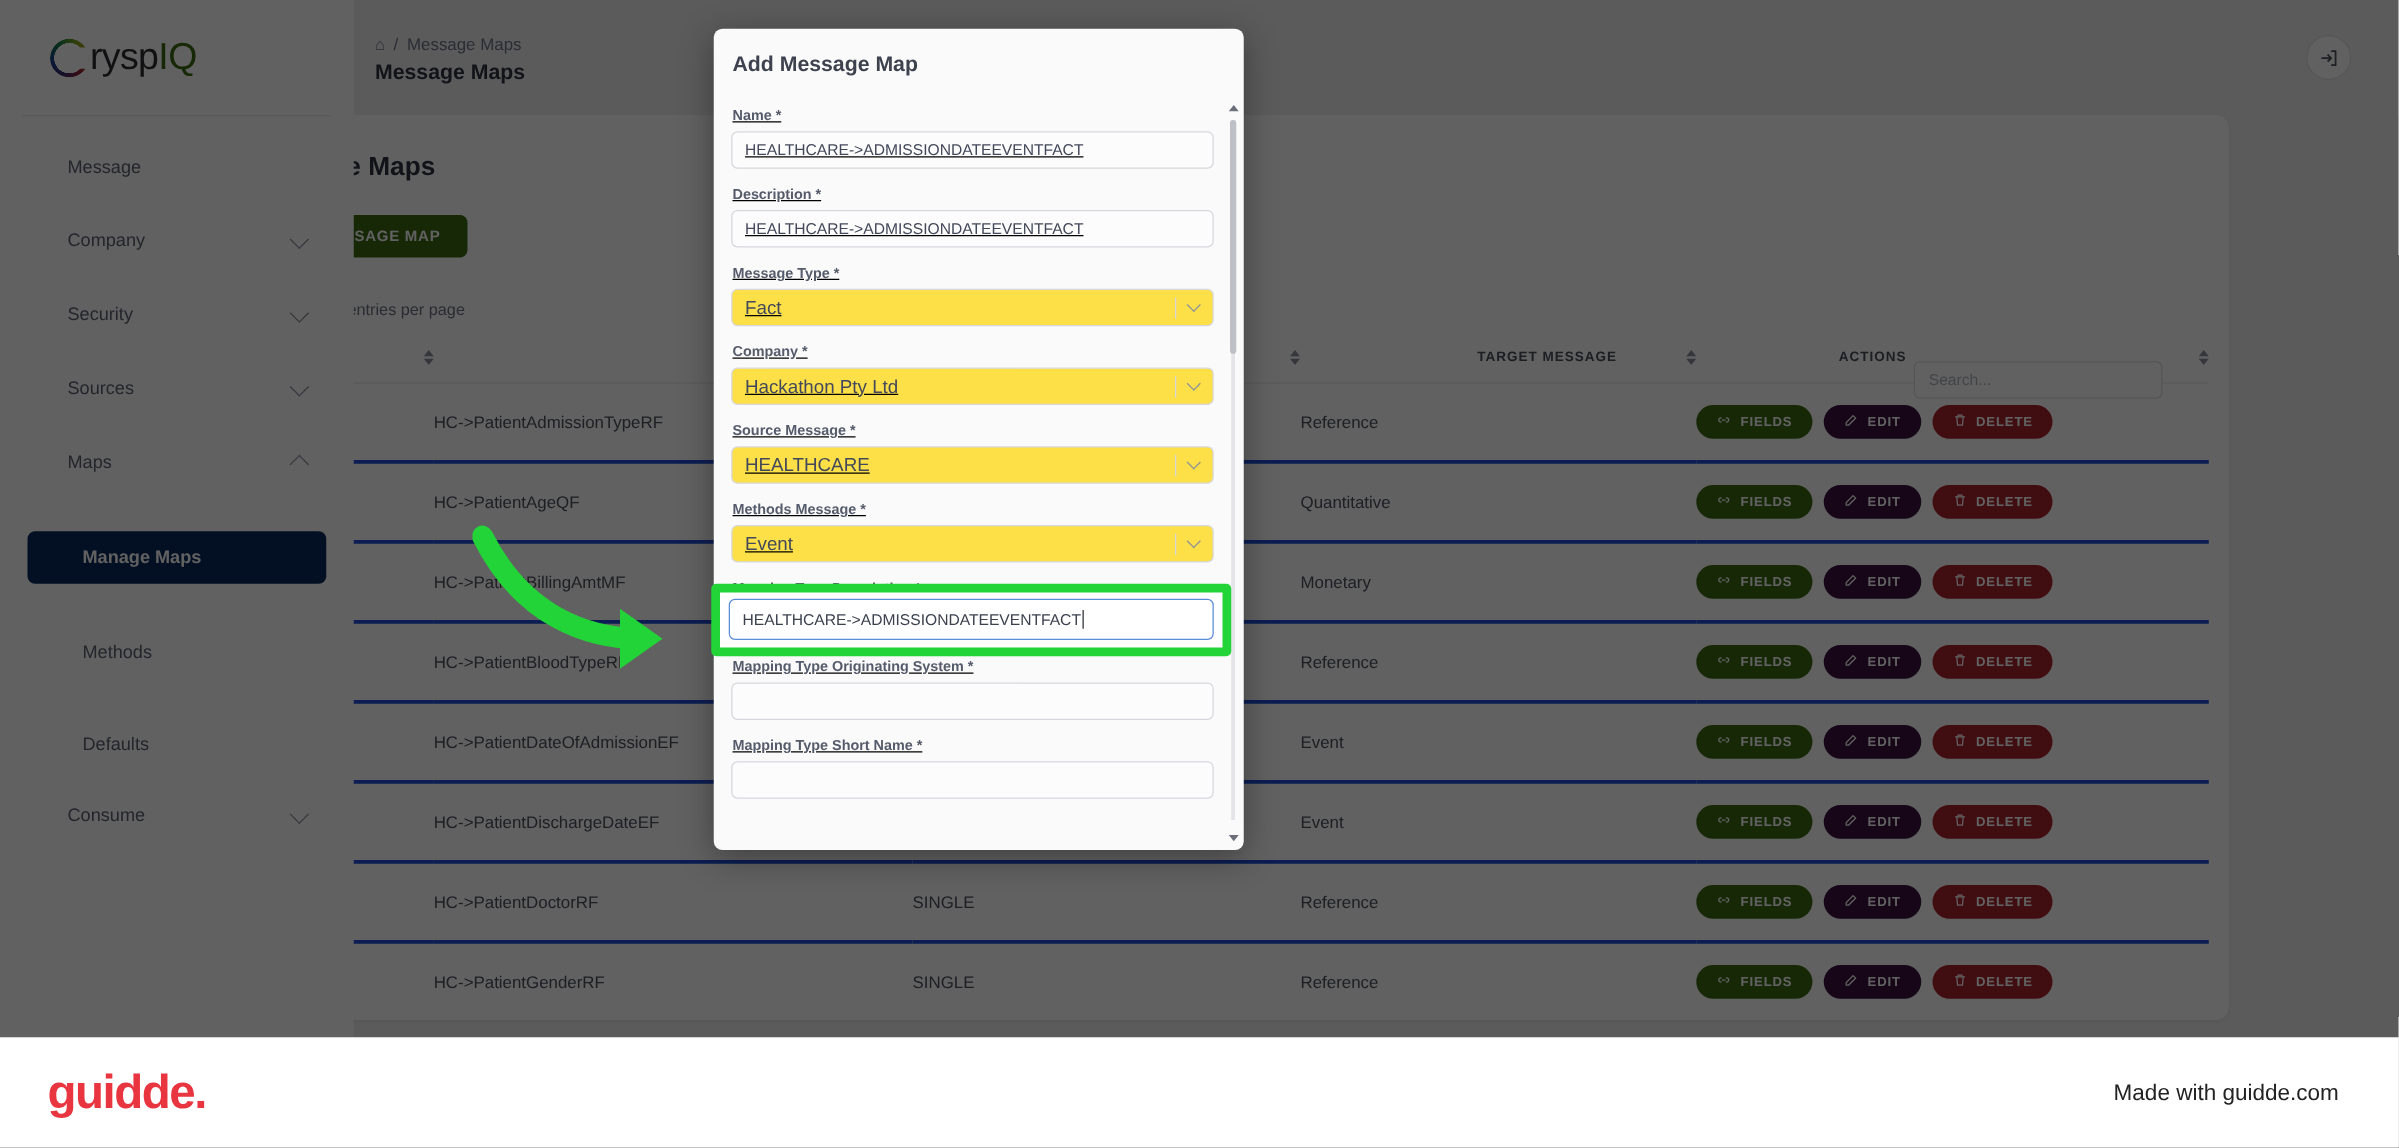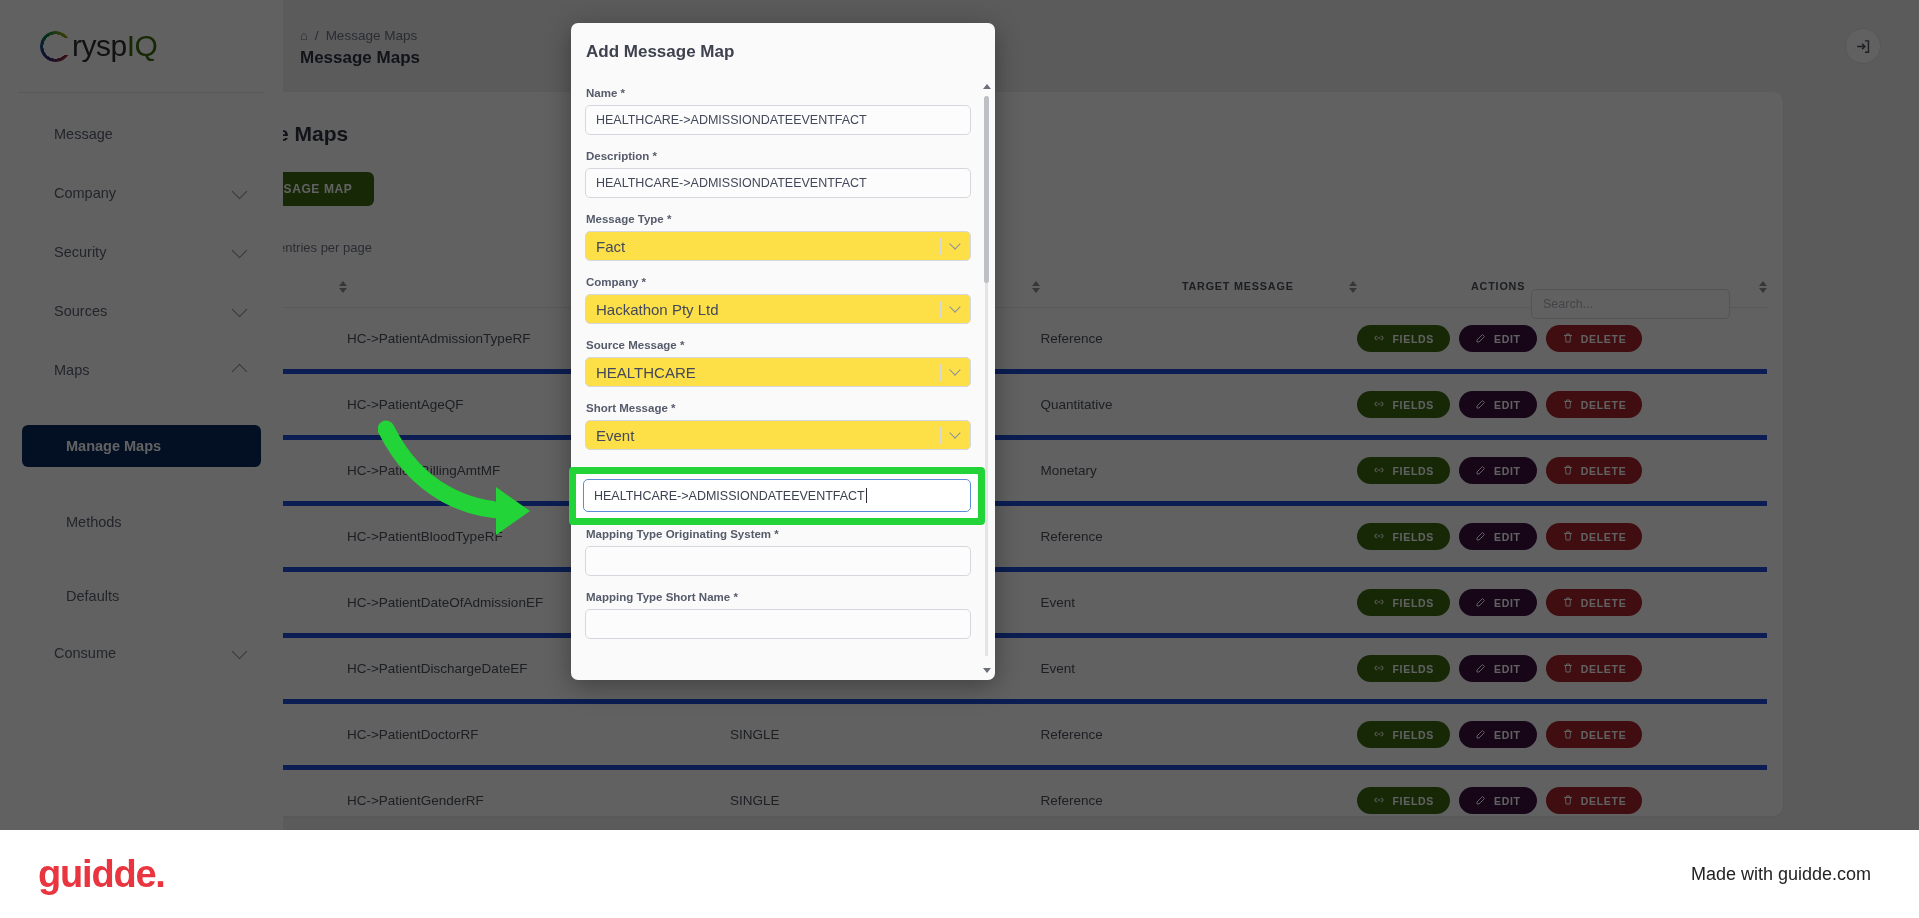--- a/index.html
+++ b/index.html
@@ -184,21 +184,21 @@
   .sorter i {
     display: block; width: 0; height: 0;
     border-left: 4px solid transparent;
     border-right: 4px solid transparent;
   }
   .sorter i.up { border-bottom: 5px solid #8b909c; }
   .sorter i.dn { border-top: 5px solid #8b909c; }
   tbody td {
     font-size: 13.5px; color: #4d525d;
     padding: 17px 0;
-    border-bottom: 5px solid #1d4ed8;
+    border-bottom: 3px solid #1d4ed8;
     vertical-align: middle;
   }
   .col-id { width: 112px; padding-left: 14px !important; }
   .col-name { width: 290px; }
   .col-src { width: 235px; }
   .col-tgt { width: 240px; }
   .col-act { width: 310px; }
 
   .act-wrap { display: flex; gap: 9px; align-items: center; }
   .act-btn {
@@ -225,20 +225,21 @@
   }
   #modal-header {
     padding: 19px 14px 0 15px;
     font-size: 17px; font-weight: 700; color: #3d424e;
   }
   #modal-body {
     position: absolute; top: 49px; left: 0;
     width: 508px; height: 608px;
     padding: 0 14px 0 14px;
     overflow: hidden;
+    text-decoration: underline;
   }
   .fld { margin-bottom: 0; }
   .fld-label {
     font-size: 11.5px; font-weight: 700; color: #555b6b;
     margin: 15px 0 6px 1px;
   }
   .fld-input {
     height: 30px; width: 386px;
     border: 1px solid #d6d7dd; border-radius: 5px;
     background: #fcfcfc;
@@ -731,21 +732,21 @@
           <div class="fld-label">Source Message *</div>
           <div class="fld-select">
             <span>HEALTHCARE</span>
             <span class="sel-right">
               <span class="sel-div"></span>
               <span class="sel-chev"></span>
             </span>
           </div>
         </div>
         <div class="fld">
-          <div class="fld-label">Short Message *</div>
+          <div class="fld-label">Methods Message *</div>
           <div class="fld-select">
             <span>Event</span>
             <span class="sel-right">
               <span class="sel-div"></span>
               <span class="sel-chev"></span>
             </span>
           </div>
         </div>
         <div class="fld">
           <div class="fld-label">Mapping Type Description *</div>

